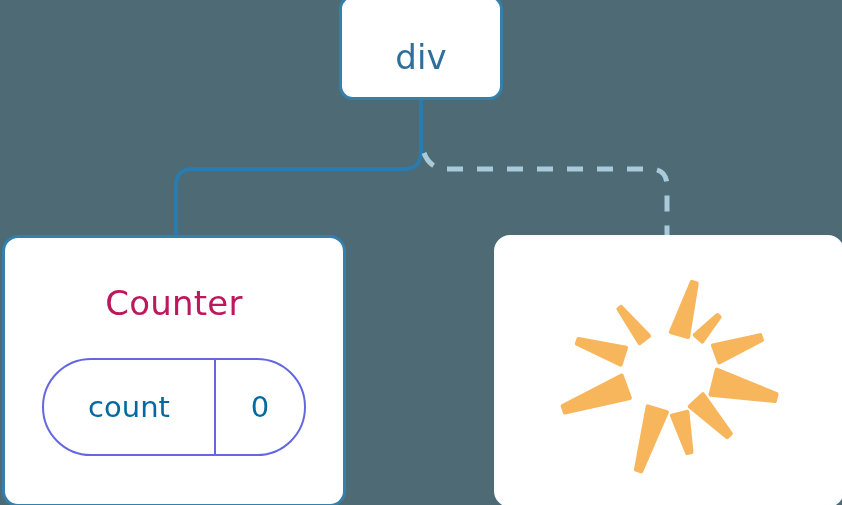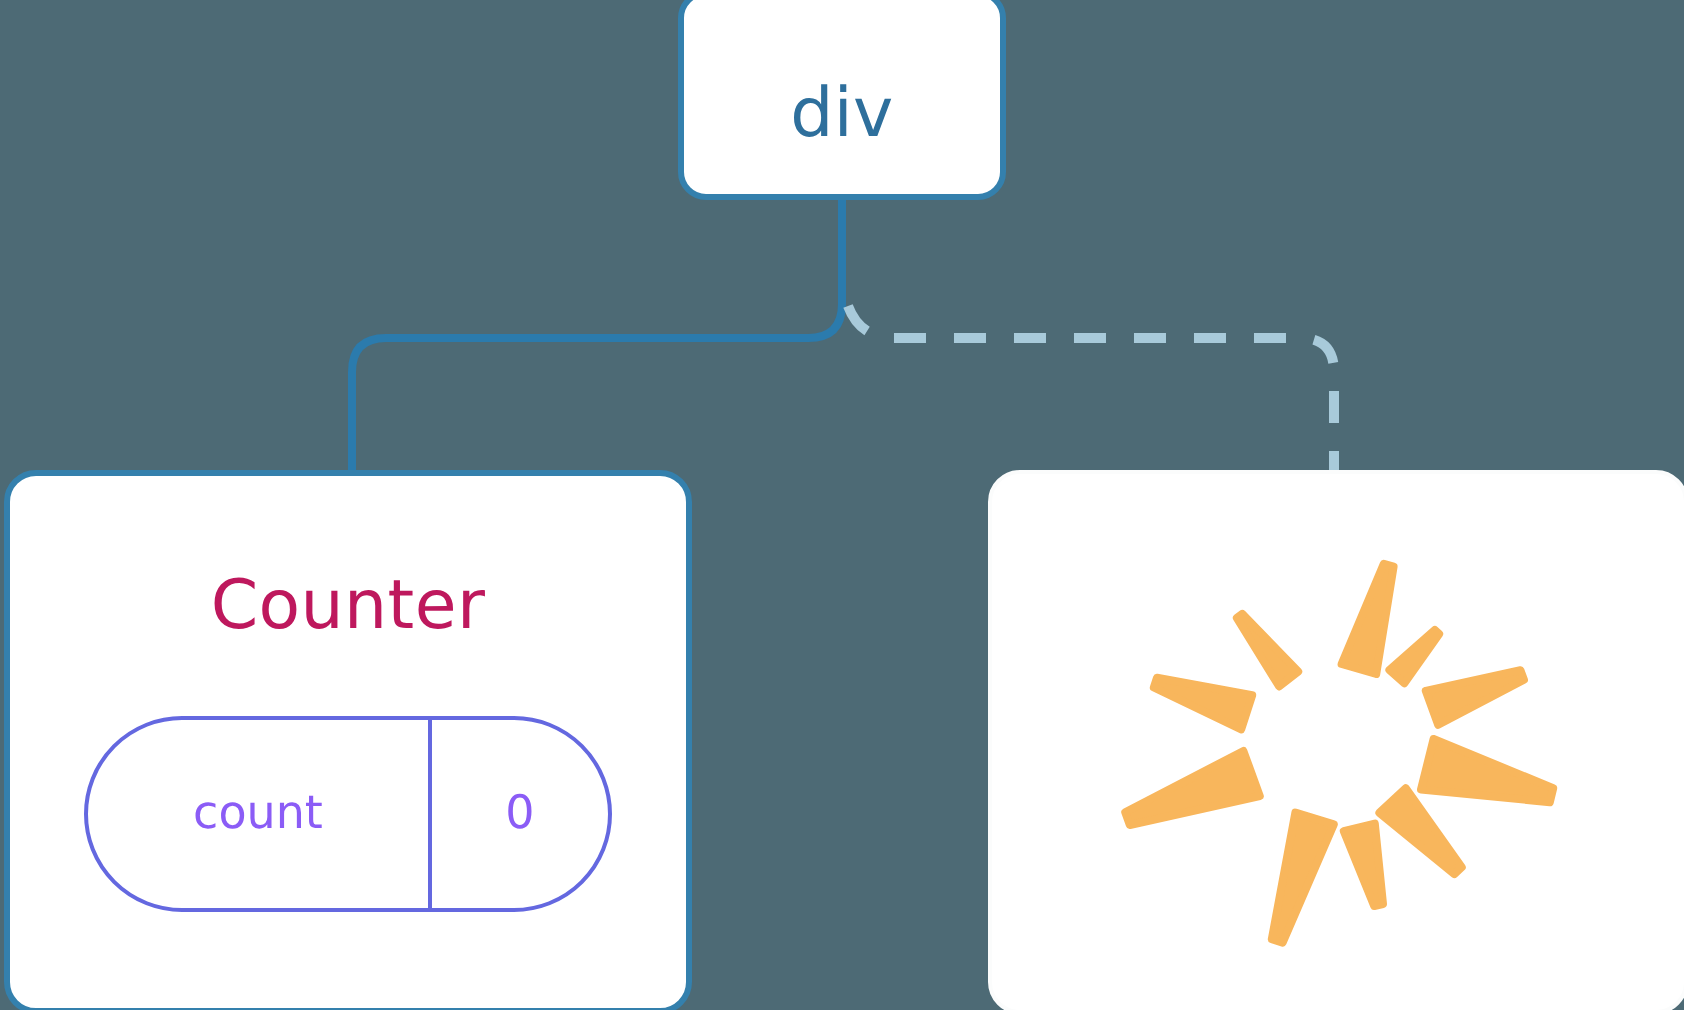--- a/index.html
+++ b/index.html
@@ -95,22 +95,22 @@
     box-sizing: border-box;
     display: flex;
     align-items: stretch;
     background: #ffffff;
   }
   .state-pill .pill-key,
   .state-pill .pill-val {
     display: flex;
     align-items: center;
     justify-content: center;
-    color: #8b5cf6;
-    font-size: 23px;
+    color: #0369a1;
+    font-size: 29px;
     line-height: 1;
   }
   .state-pill .pill-key {
     flex: 0 0 170px;
     border-right: 2px solid #6468e0;
   }
   .state-pill .pill-val {
     flex: 1 1 auto;
   }
 

